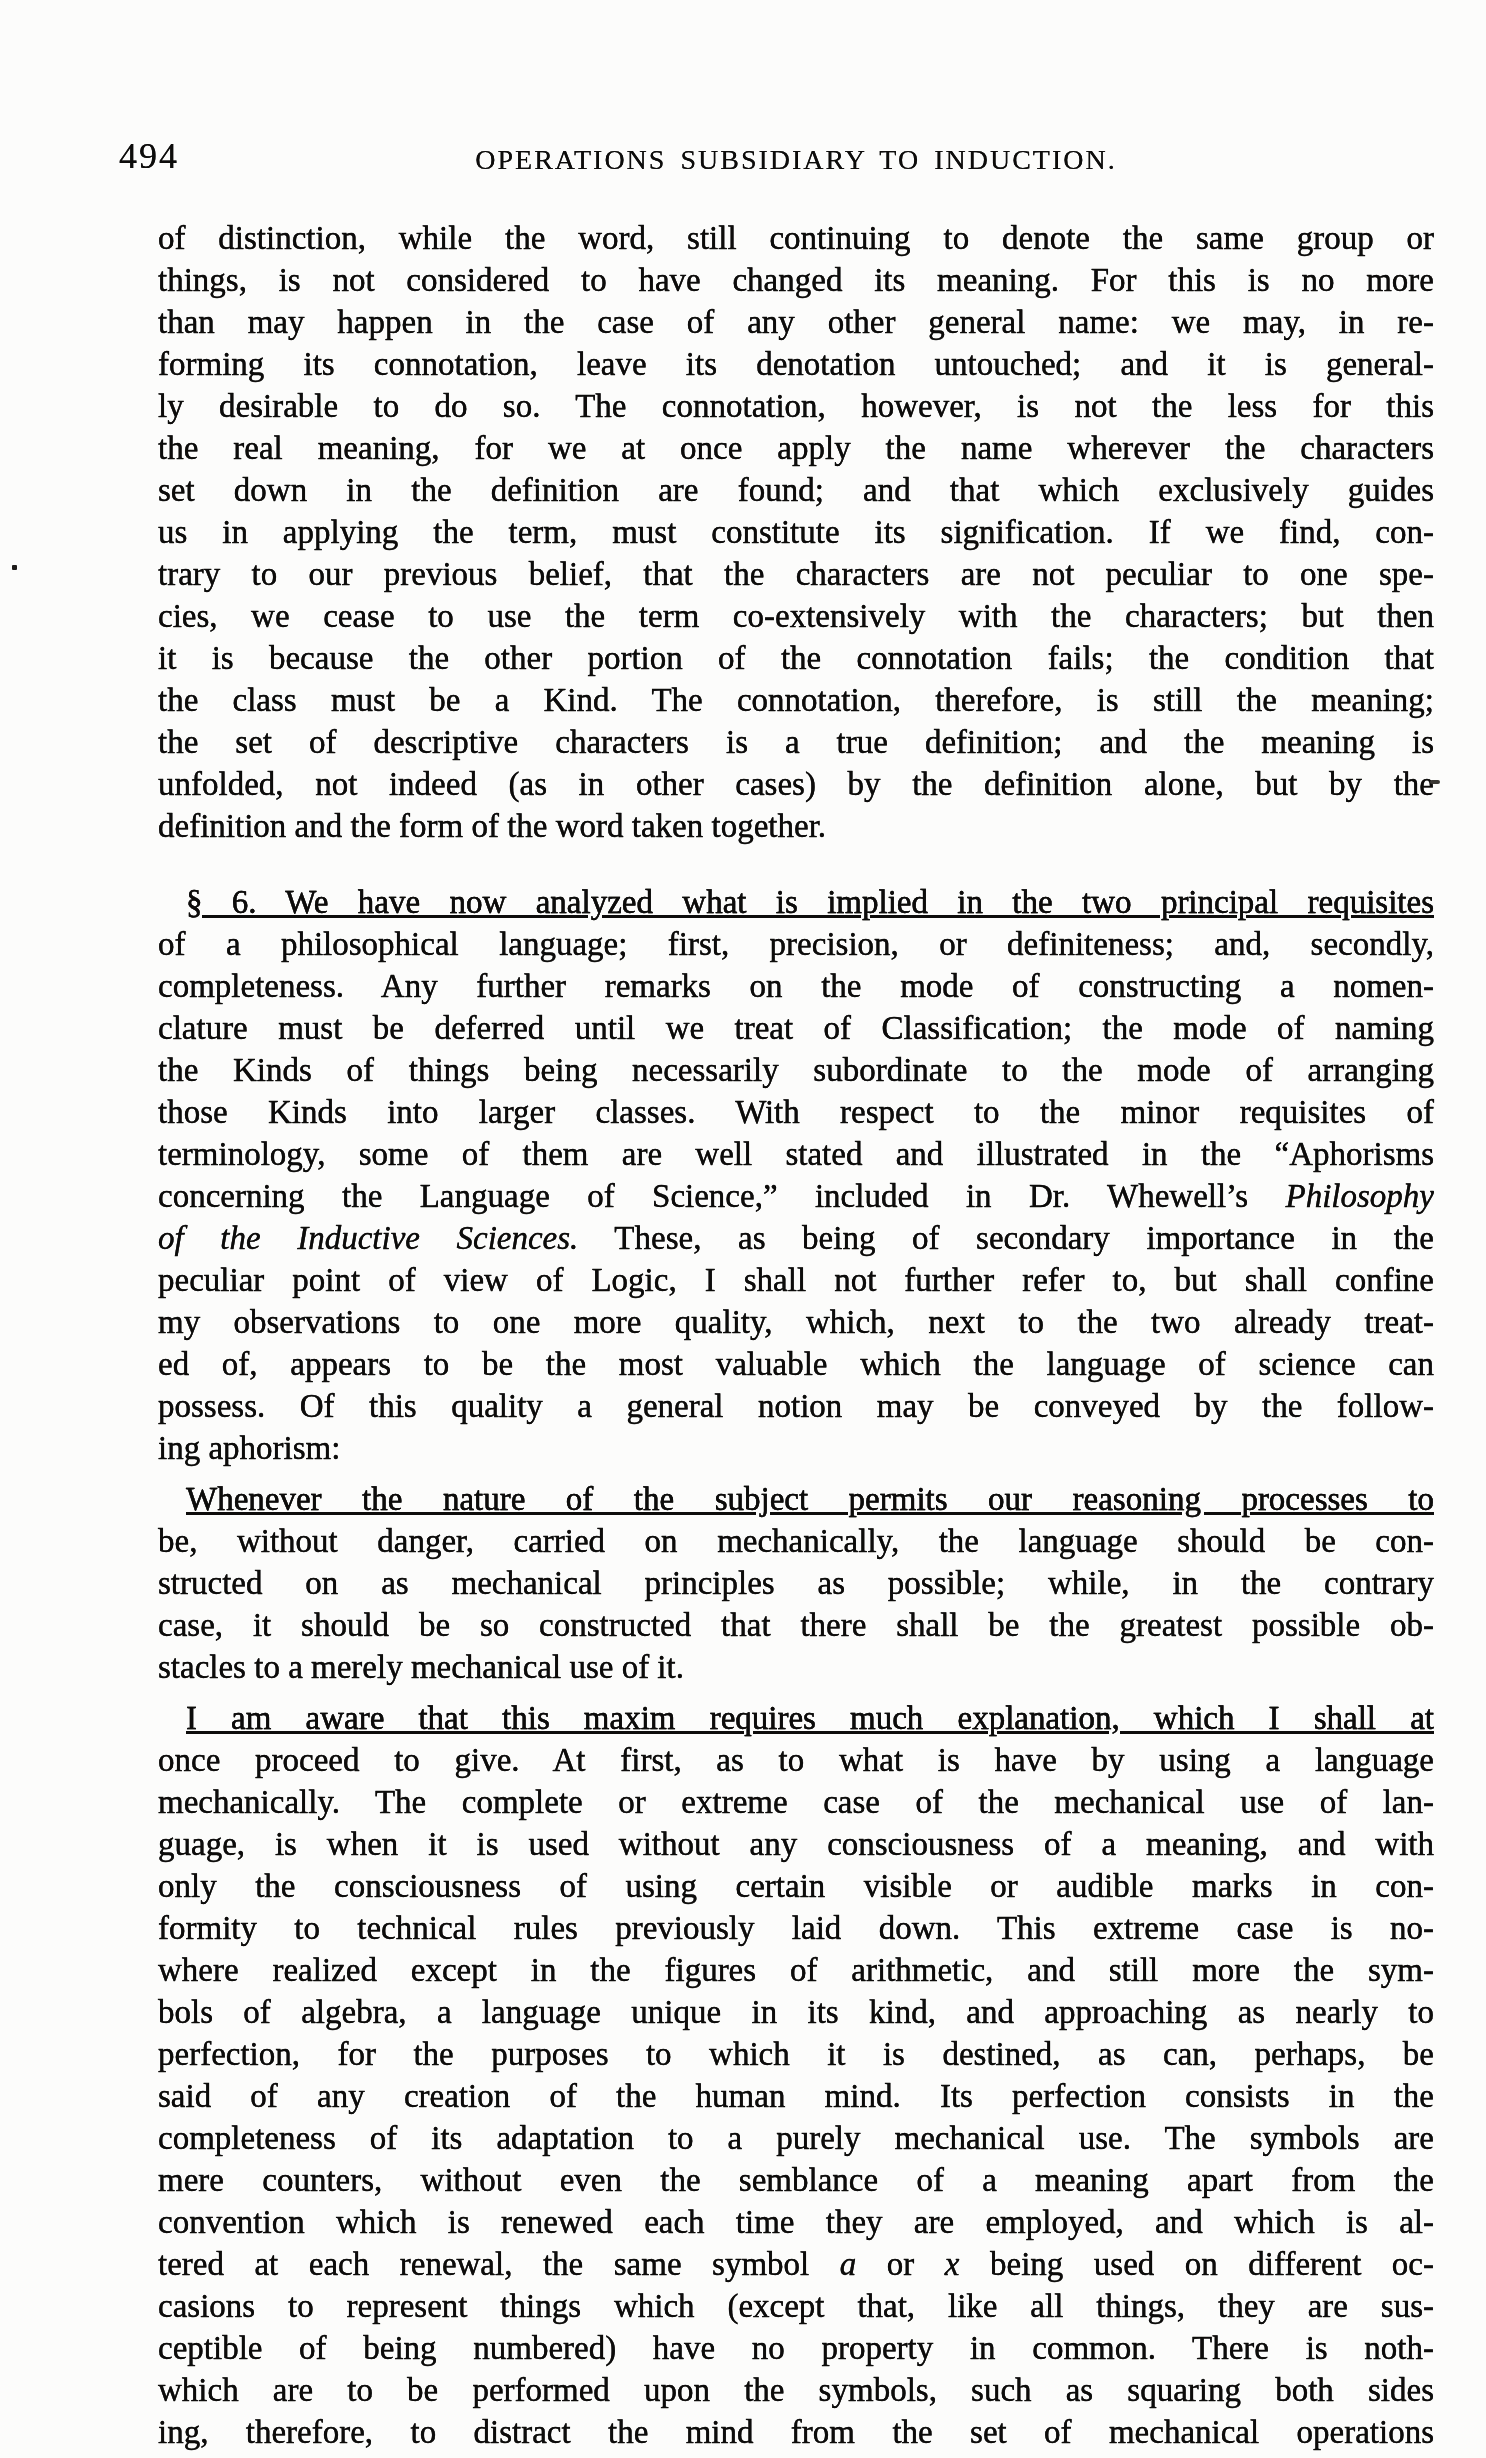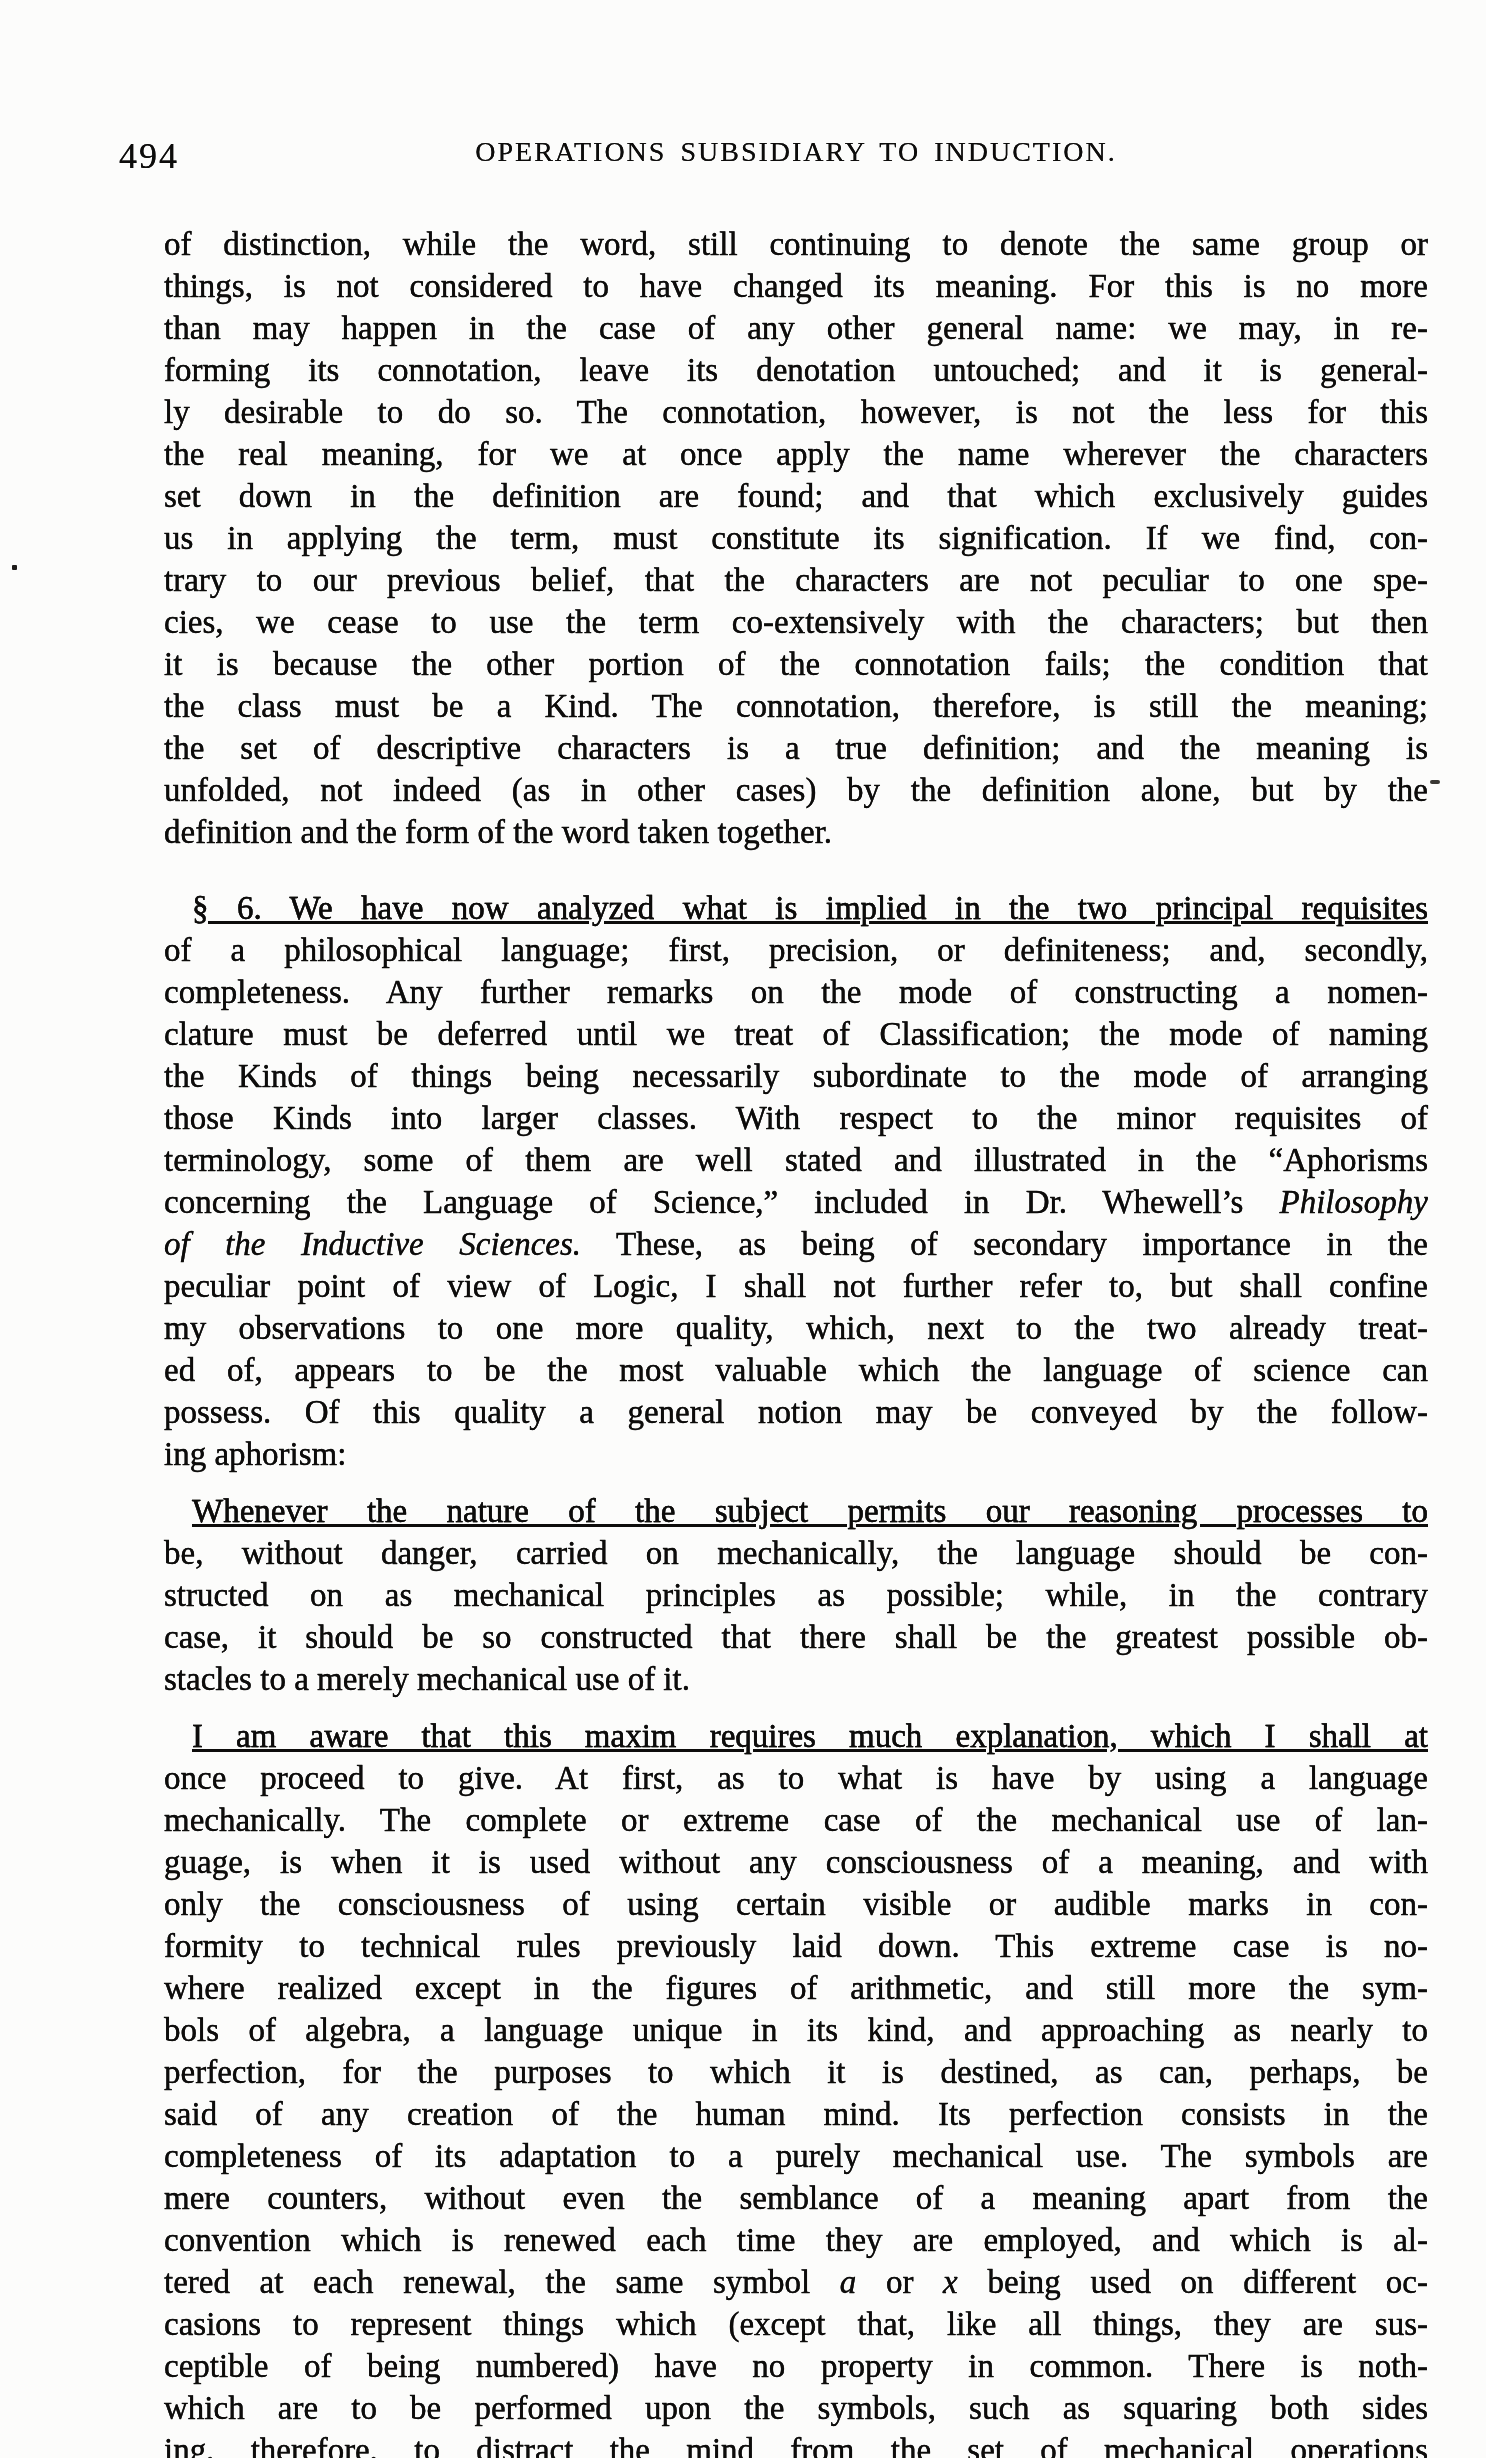--- a/index.html
+++ b/index.html
@@ -24,41 +24,41 @@
     position: absolute;
     left: 119px;
     top: 135px;
     font-size: 36px;
     letter-spacing: 2px;
     text-shadow: 0 0 0.5px rgba(0,0,0,0.85);
   }
   .runtitle {
     position: absolute;
     left: 149px;
-    top: 136px;
+    top: 144px;
     width: 1294px;
     text-align: center;
     font-size: 28px;
     letter-spacing: 2px;
     word-spacing: 5px;
     text-shadow: 0 0 0.5px rgba(0,0,0,0.85);
     white-space: nowrap;
   }
   
   .text-block {
     position: absolute;
     left: 149px;
     top: 208px;
     width: 1294px;
     font-size: 33px;
     line-height: 42px;
     text-shadow: 0 0 0.5px rgba(0,0,0,0.9);
     -webkit-text-stroke: 0.3px #0d0c0b;
   }
-  .para { margin: 15px; }
+  .para { margin: 9px; }
   .para.gap { margin-top: 34px; }
   .line {
     text-align: justify;
     text-align-last: justify;
     white-space: normal;
   }
   .line.end { text-align-last: left; }
   .line.ind { text-indent: 28px; text-decoration: underline; }
   
   .speck {

